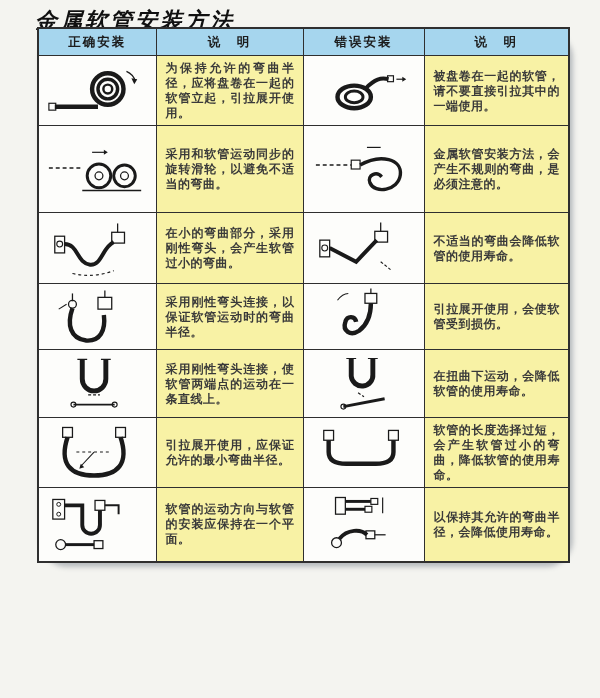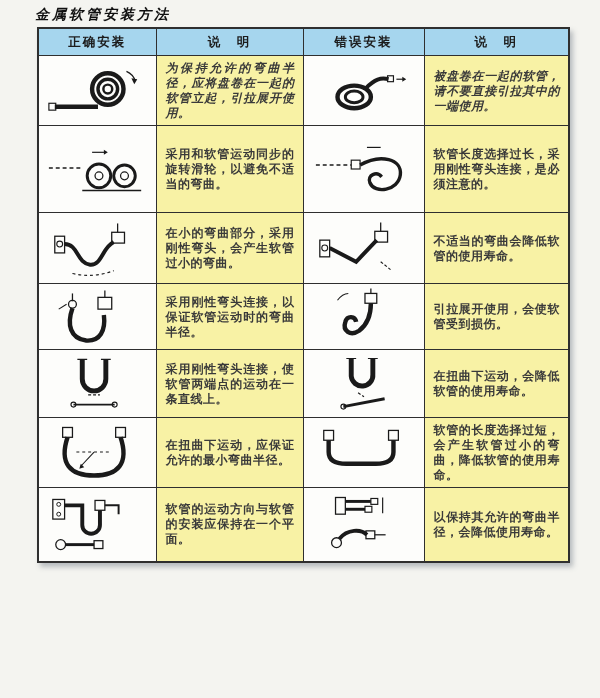--- a/index.html
+++ b/index.html
@@ -8,27 +8,28 @@
     background:#f4f4f0;
     font-family:"DejaVu Sans", sans-serif;
     color:#3a3a3a;
     overflow:hidden;
   }
   .page{position:relative;width:600px;height:698px;}
   .title{
     position:absolute;left:35px;top:6px;
     font-family:Liberation Sans, sans-serif;
     font-style:italic;font-weight:bold;
-    font-size:14px;letter-spacing:3px;color:#101010;
+    font-size:22px;letter-spacing:3px;color:#101010;
   }
   table.main{
     position:absolute;left:37px;top:27px;
     border-collapse:collapse;table-layout:fixed;
     background:#fdfdfb;
     box-shadow:3px 4px 5px rgba(110,120,130,0.45);
+    border-radius:27px;
   }
   table.main, table.main th, table.main td{
     border:1px solid #2f2f2f;
   }
   table.main{border-width:2px;}
   th{
     background:#a6d6ee;
     height:24px;font-size:12.5px;font-weight:bold;color:#1c1c1c;
     letter-spacing:2px;text-align:center;
   }
@@ -58,21 +59,21 @@
         <col style="width:145px">
     </colgroup>
     <tbody>
         <tr>
       <th>正确安装</th>
       <th>说　明</th>
       <th>错误安装</th>
       <th>说　明</th>
     </tr>
 
-    <tr style="height:64px;font-style:italic;">
+    <tr style="height:64px;">
       <td class="img">
         <svg width="108" height="58" viewBox="0 0 110 58">
           <circle class="ln" cx="66" cy="27" r="16" stroke-width="4.5"></circle>
           <circle class="ln" cx="66" cy="27" r="10" stroke-width="3.5"></circle>
           <circle class="ln" cx="66" cy="27" r="4.5" stroke-width="2.5"></circle>
           <path class="ln" d="M12 45 H56" stroke-width="4.5"></path>
           <rect class="ln" x="6" y="41.5" width="7" height="7" stroke-width="1.2" fill="#fff"></rect>
           <path class="ln" d="M85 9 q7 3 9 10" stroke-width="1.2"></path>
           <path d="M93 22 l3 -5 -6 -1 z" fill="#1a1a1a"></path>
         </svg>
@@ -107,21 +108,21 @@
       </td>
       <td class="txt">采用和软管运动同步的旋转滑轮，以避免不适当的弯曲。</td>
       <td class="img">
         <svg width="108" height="60" viewBox="0 0 110 60">
           <path class="ln" d="M58 8 h14" stroke-width="1.2"></path>
           <path class="ln" d="M6 26 H42" stroke-width="1.5" stroke-dasharray="4 3"></path>
           <rect class="ln" x="42" y="21" width="9" height="9" stroke-width="1.2" fill="#fff"></rect>
           <path class="ln" d="M51 26 C72 14 94 20 92 36 C90 52 66 56 61 44 C58 36 68 32 73 38" stroke-width="3.5"></path>
         </svg>
       </td>
-      <td class="txt">软管长度选择过长，采用刚性弯头连接，是必须注意的。</td>
+      <td class="txt">金属软管安装方法，会产生不规则的弯曲，是必须注意的。</td>
     </tr>
 
     <tr style="height:71px;">
       <td class="img">
         <svg width="108" height="64" viewBox="0 0 110 64">
           <rect class="ln" x="12" y="20" width="10" height="17" stroke-width="1.3" fill="#fff"></rect>
           <circle class="ln" cx="17" cy="28" r="3" stroke-width="1.1"></circle>
           <path class="ln" d="M22 28 C36 28 34 47 48 49 C60 50 60 32 72 26" stroke-width="4"></path>
           <rect class="ln" x="70" y="16" width="13" height="11" stroke-width="1.3" fill="#fff"></rect>
           <path class="ln" d="M76 16 V7" stroke-width="1.3"></path>
@@ -194,21 +195,21 @@
       <td class="img">
         <svg width="108" height="62" viewBox="0 0 110 62">
           <rect class="ln" x="20" y="5" width="10" height="10" stroke-width="1.3" fill="#fff"></rect>
           <rect class="ln" x="74" y="5" width="10" height="10" stroke-width="1.3" fill="#fff"></rect>
           <path class="ln" d="M25 15 C16 42 28 54 52 54 C76 54 88 42 79 15" stroke-width="4.5"></path>
           <path class="ln" d="M34 30 H70" stroke-width="1.1" stroke-dasharray="3 3"></path>
           <path class="ln" d="M52 30 L38 45" stroke-width="1.1"></path>
           <path d="M37 47 l5 -1.5 -3.5 -3.5 z" fill="#1a1a1a"></path>
         </svg>
       </td>
-      <td class="txt">在扭曲下运动，应保证允许的最小弯曲半径。</td>
+      <td class="txt">引拉展开使用，应保证允许的最小弯曲半径。</td>
       <td class="img">
         <svg width="108" height="62" viewBox="0 0 110 62">
           <rect class="ln" x="14" y="8" width="10" height="10" stroke-width="1.3" fill="#fff"></rect>
           <rect class="ln" x="80" y="8" width="10" height="10" stroke-width="1.3" fill="#fff"></rect>
           <path class="ln" d="M19 18 V30 Q19 42 37 42 H67 Q85 42 85 30 V18" stroke-width="4.5"></path>
         </svg>
       </td>
       <td class="txt">软管的长度选择过短，会产生软管过小的弯曲，降低软管的使用寿命。</td>
     </tr>
 

